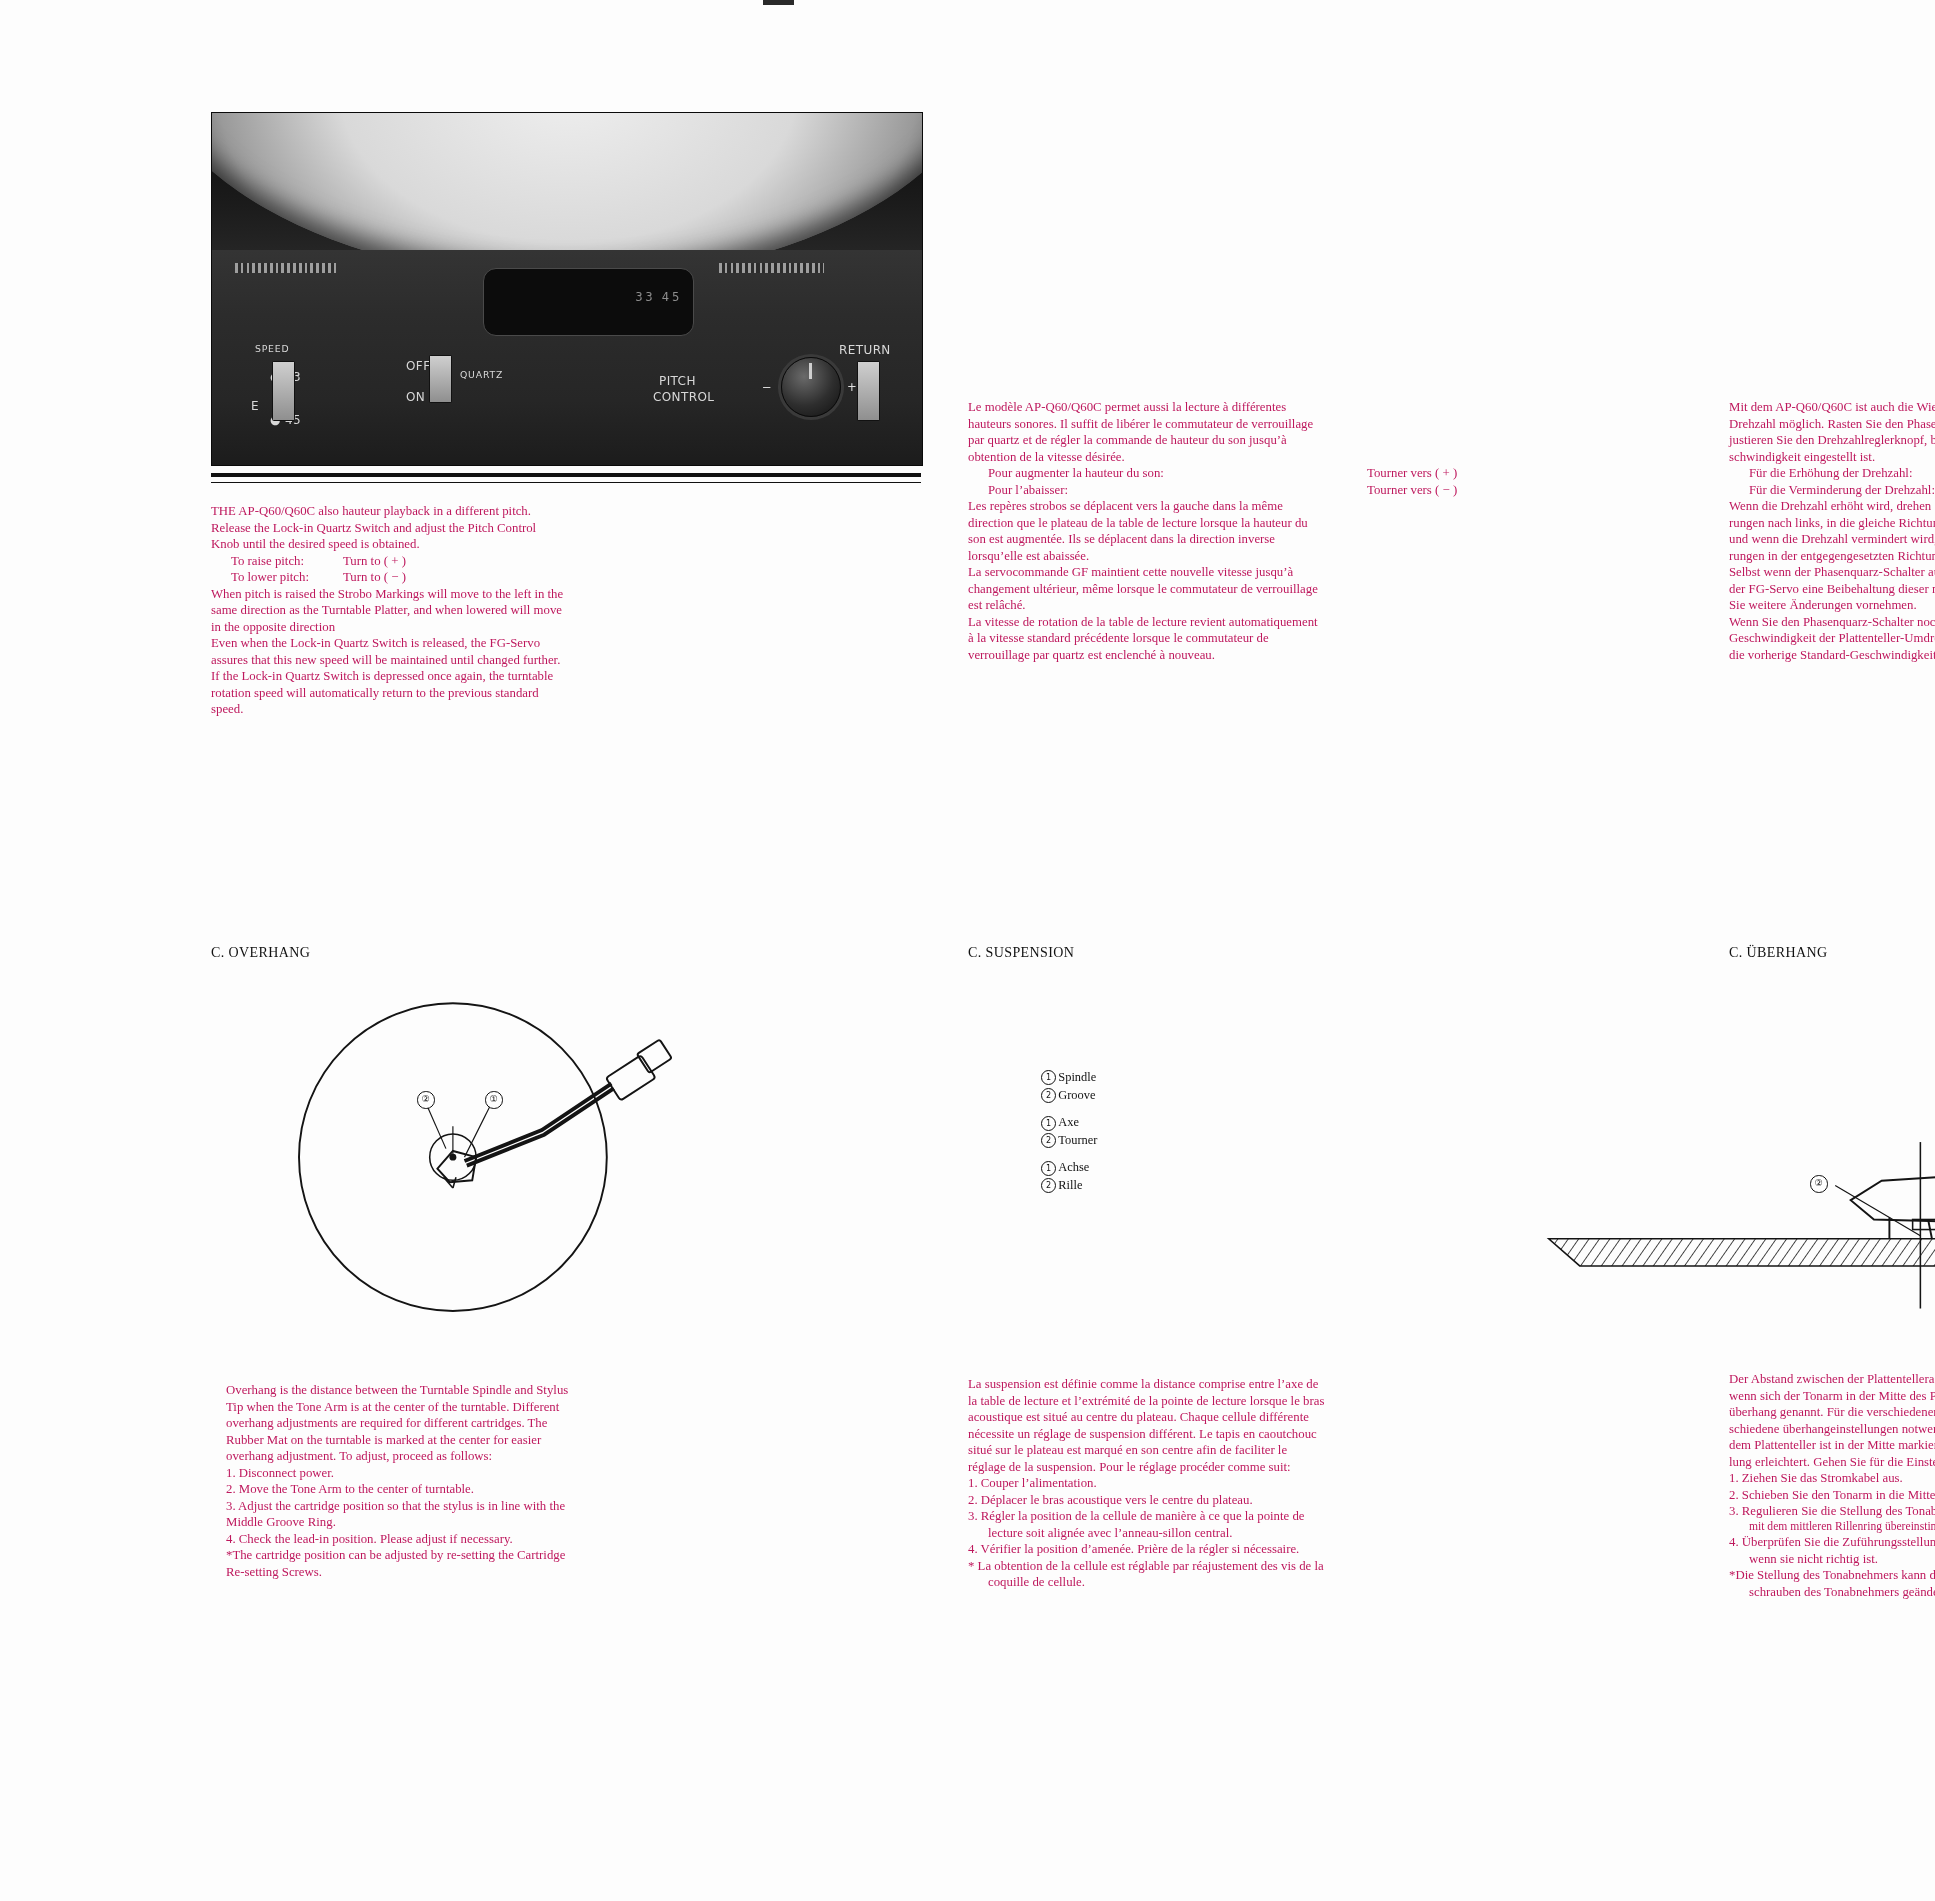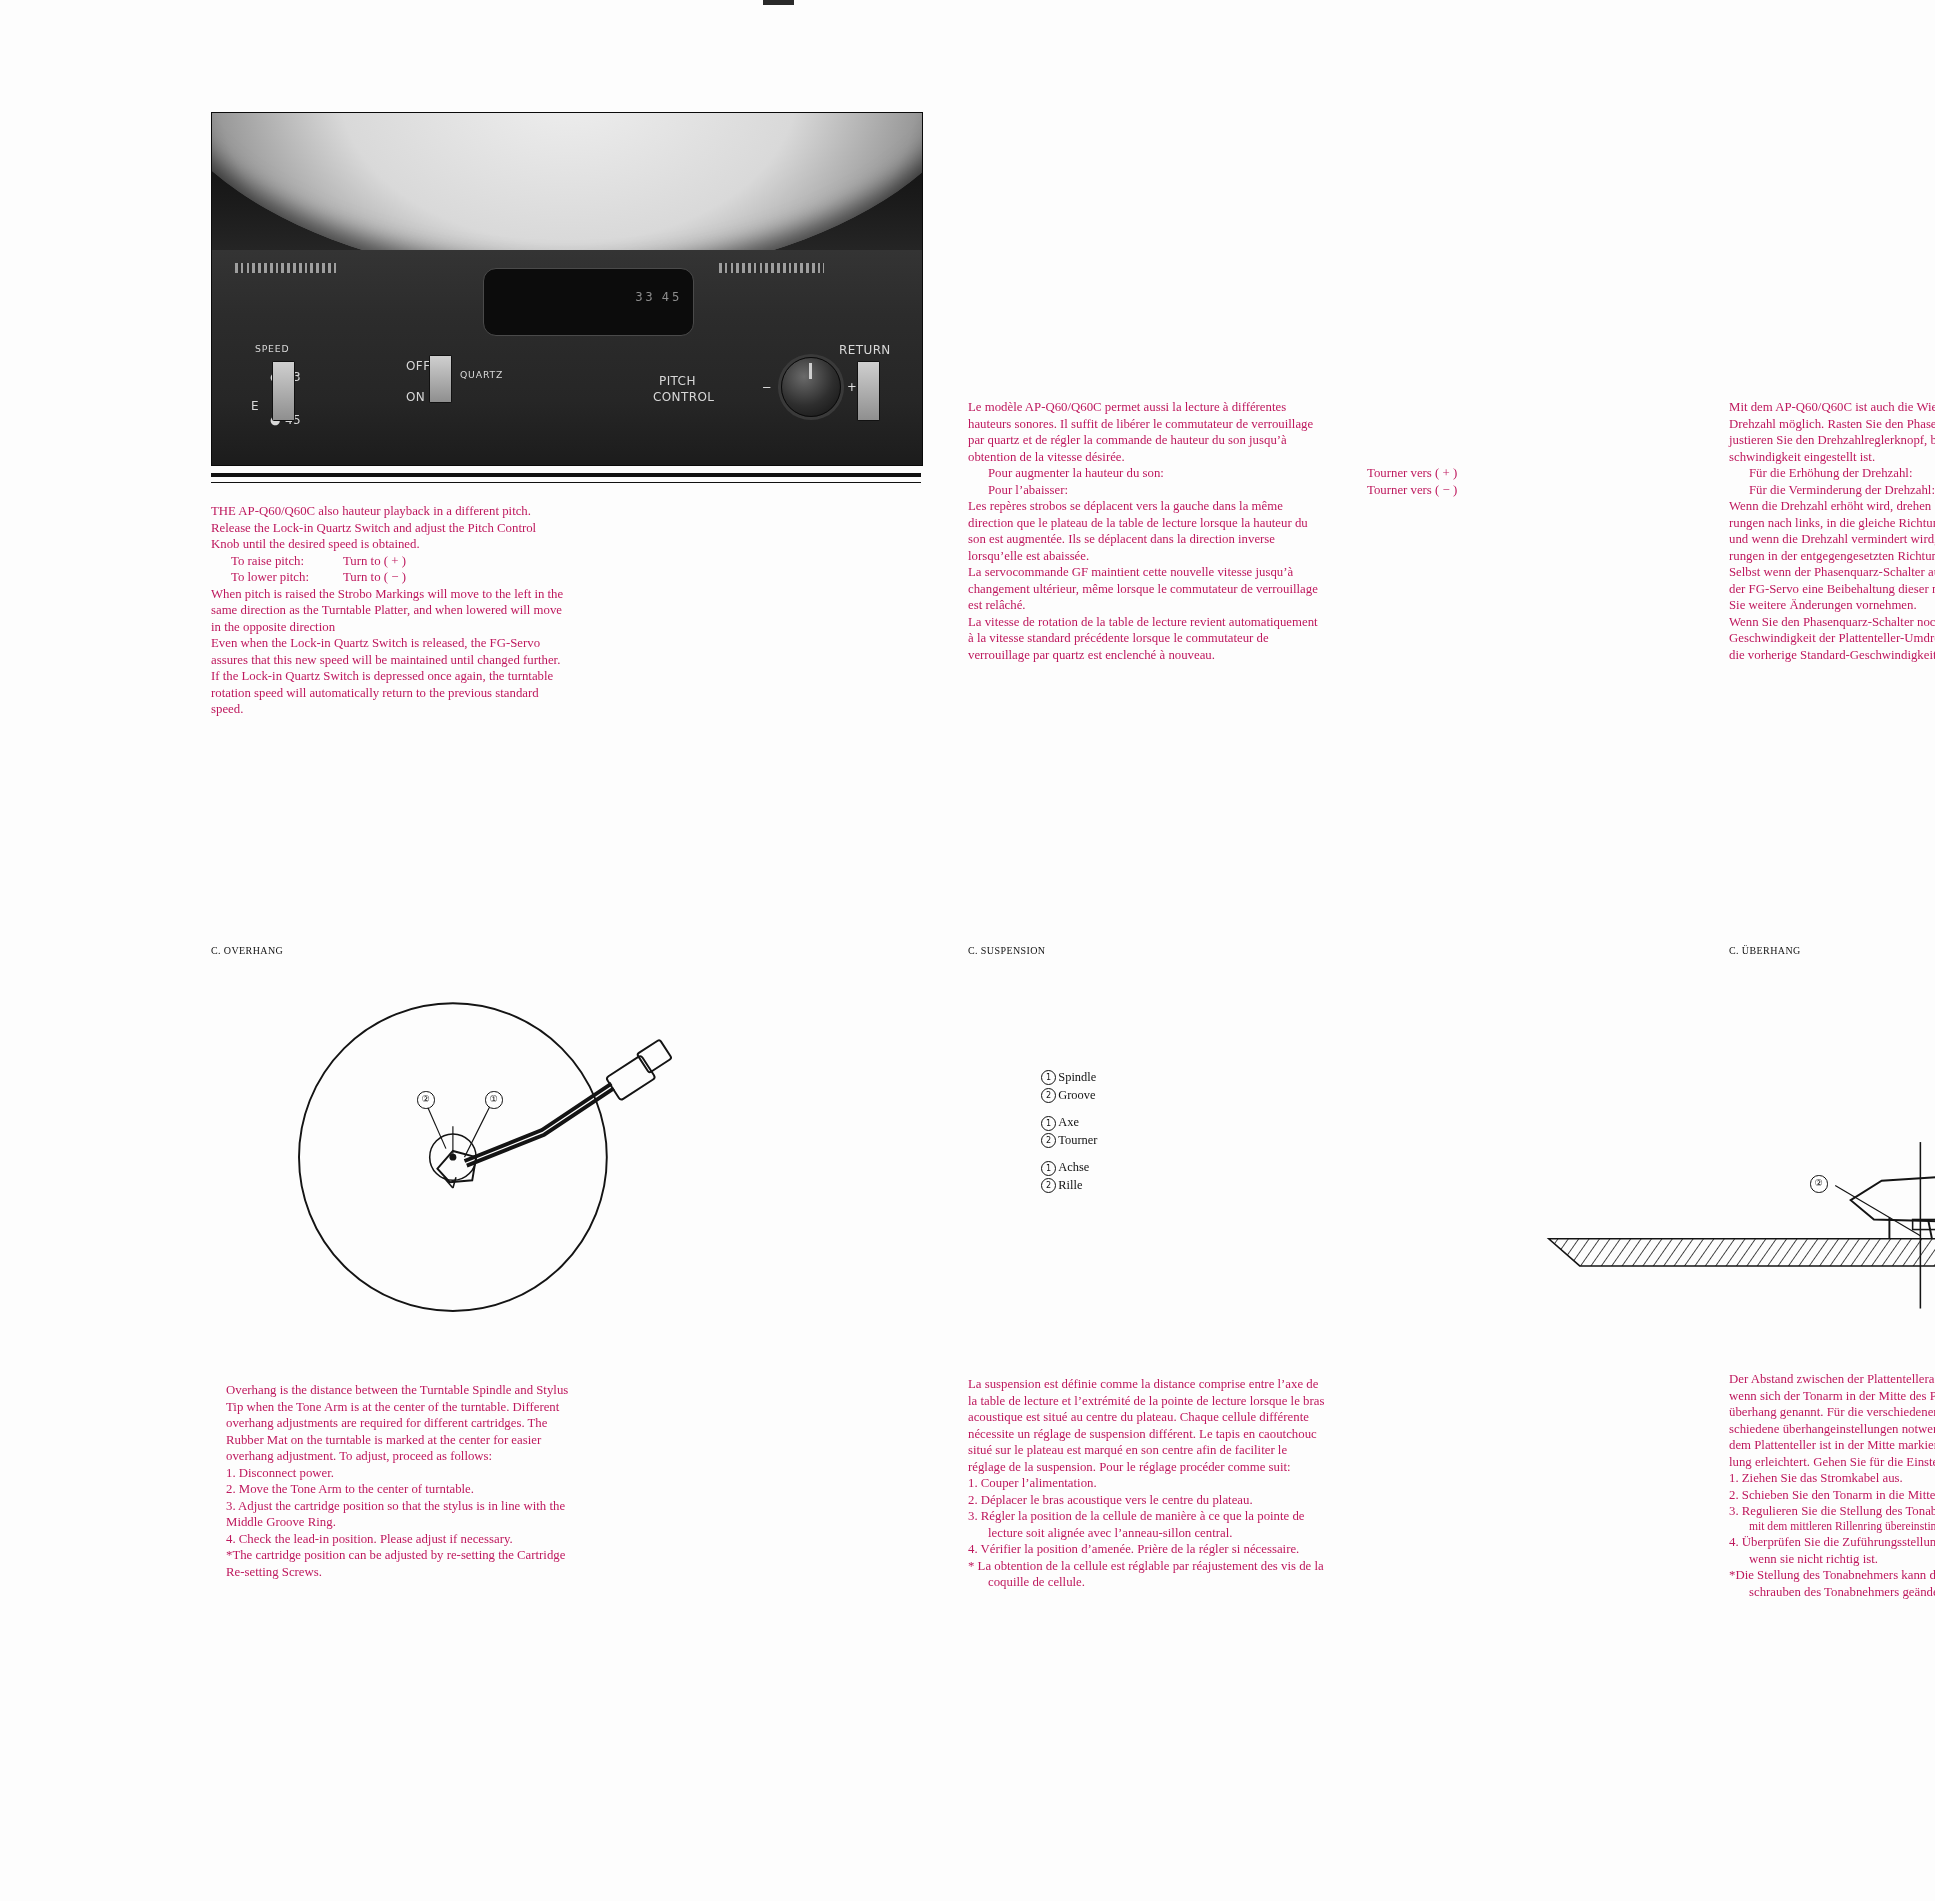--- a/index.html
+++ b/index.html
@@ -152,21 +152,21 @@
     line-height: 1.29;
     text-align: justify;
     color: #be185d;
   }
   .col p { margin: 0; }
   .col p.pad2 { padding-left: 20px; }
   .col p.small { font-size: 11.6px; }
 
   .secthead {
     position: absolute;
-    font-size: 10px;
+    font-size: 14px;
     letter-spacing: 0.4px;
     color: #111;
   }
 
   
   .diag-left {
     position: absolute;
     left: 271px;
     top: 987px;
     width: 619px;

